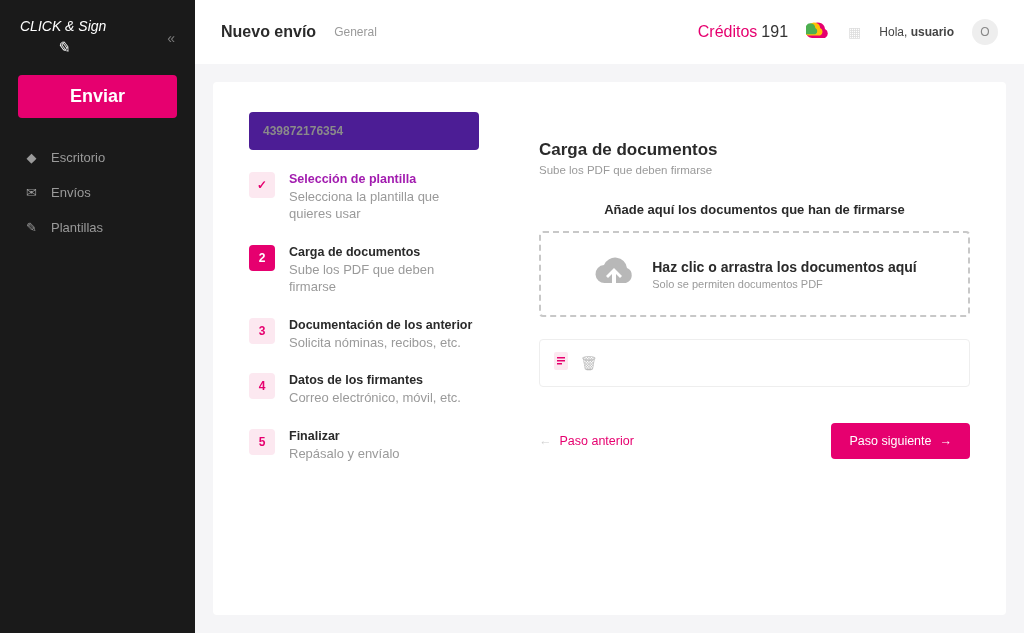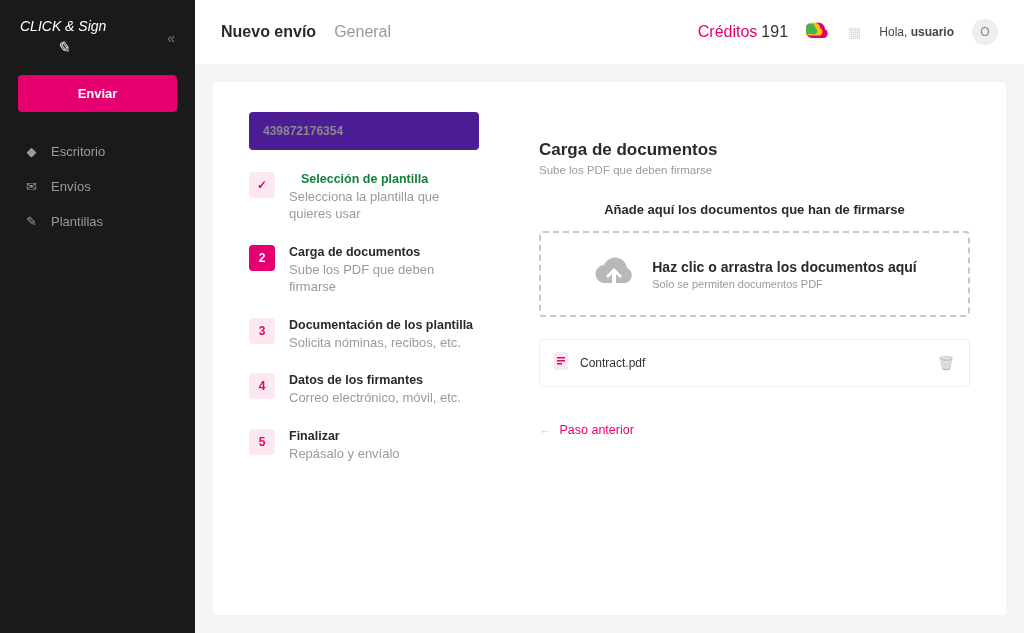--- a/index.html
+++ b/index.html
@@ -3,28 +3,28 @@
   <meta charset="utf-8">
   <style>
     * { margin: 0; padding: 0; box-sizing: border-box; font-family: -apple-system, BlinkMacSystemFont, 'Segoe UI', sans-serif; }
     body { display: flex; width: 1024px; height: 633px; background: #f5f5f7; overflow: hidden; }
     
     .sidebar { width: 195px; background: #1a1a1a; display: flex; flex-direction: column; padding: 18px 0; flex-shrink: 0; }
     .logo-row { display: flex; justify-content: space-between; align-items: center; padding: 0 20px 18px 20px; }
     .logo { color: #fff; font-size: 14px; font-style: italic; display: flex; align-items: center; gap: 4px; flex-direction: column; }
     .logo-rocket { font-size: 16px; }
     .collapse-icon { color: #7a7a7a; font-size: 14px; }
-    .send-btn { margin: 0 18px 22px 18px; background: #e6006f; color: #fff; border: none; border-radius: 4px; padding: 11px 0; font-size: 13px; font-weight: 600; cursor: pointer; }
+    .send-btn { margin: 0 18px 22px 18px; background: #e6006f; color: #fff; border: none; border-radius: 4px; padding: 11px 0; font-size: 18px; font-weight: 600; cursor: pointer; }
     .nav-item { display: flex; align-items: center; gap: 12px; padding: 10px 24px; color: #9a9a9a; font-size: 13px; cursor: pointer; }
     .nav-icon { width: 15px; display: inline-flex; justify-content: center; font-size: 13px; }
     
     .main { flex: 1; display: flex; flex-direction: column; background: #f5f5f7; }
     .topbar { height: 64px; background: #fff; display: flex; align-items: center; padding: 0 26px; gap: 18px; }
     .page-title { font-size: 16px; font-weight: 600; color: #2a2a2a; }
-    .page-sub { font-size: 16px; color: #9a9a9a; }
+    .page-sub { font-size: 12px; color: #9a9a9a; }
     .top-spacer { flex: 1; }
     .credits { font-size: 16px; color: #e6006f; font-weight: 500; }
     .credits-num { color: #333; margin-left: 4px; }
     .cloud-icon { width: 24px; height: 16px; }
     .grid-icon { color: #ddd; font-size: 14px; }
     .greeting { font-size: 12px; color: #444; }
     .greeting strong { font-weight: 600; }
     .avatar { width: 26px; height: 26px; border-radius: 50%; background: #eee; display: flex; align-items: center; justify-content: center; font-size: 12px; color: #888; }
     
     .content { flex: 1; margin: 18px; background: #fff; border-radius: 4px; padding: 30px 36px; display: flex; gap: 60px; }
@@ -33,21 +33,21 @@
     .section-label { font-size: 13px; font-weight: 600; color: #2a2a2a; margin-bottom: 14px; }
     .id-box { background: #4c1d95; border-radius: 4px; padding: 12px 14px; font-size: 12px; color: #8a8a8a; margin-bottom: 18px; font-weight: bold; }
     
     .steps { display: flex; flex-direction: column; gap: 4px; }
     .step { display: flex; gap: 14px; align-items: flex-start; padding: 4px 0 14px 0; }
     .step-marker { width: 26px; height: 26px; border-radius: 4px; display: flex; align-items: center; justify-content: center; font-size: 12px; font-weight: 600; flex-shrink: 0; }
     .step-marker.done { background: #fce8f0; color: #e6006f; }
     .step-marker.active { background: #e6006f; color: #fff; }
     .step-marker.pending { background: #fce8f0; color: #e6006f; }
     .step-title { font-size: 12.5px; font-weight: 600; color: #2a2a2a; margin-bottom: 3px; }
-    .step.completed .step-title { color: #15803d; margin-left: 12px; }
+    .step.completed .step-title { color: #a21caf; }
     .step-desc { font-size: 13px; color: #9a9a9a; line-height: 1.3; }
     
     .rightcol { flex: 1; padding-top: 28px; }
     .right-heading { font-size: 17px; font-weight: 600; color: #2a2a2a; margin-bottom: 4px; }
     .right-sub { font-size: 11.5px; color: #9a9a9a; margin-bottom: 26px; }
     .add-label { font-size: 13px; font-weight: 600; color: #2a2a2a; margin-bottom: 14px; text-align: center; }
     
     .dropzone { border: 2px dashed #c8c8c8; border-radius: 4px; padding: 20px; display: flex; align-items: center; justify-content: center; gap: 16px; margin-bottom: 22px; }
     .upload-icon { color: #b8b8b8; }
     .dz-title { font-size: 14px; font-weight: 600; color: #2a2a2a; margin-bottom: 3px; }
@@ -125,21 +125,21 @@
         <div class="step">
           <div class="step-marker active">2</div>
           <div>
             <div class="step-title">Carga de documentos</div>
             <div class="step-desc">Sube los PDF que deben firmarse</div>
           </div>
         </div>
         <div class="step">
           <div class="step-marker pending">3</div>
           <div>
-            <div class="step-title">Documentación de los plantilla</div>
+            <div class="step-title">Documentación de los anterior</div>
             <div class="step-desc">Solicita nóminas, recibos, etc.</div>
           </div>
         </div>
         <div class="step">
           <div class="step-marker pending">4</div>
           <div>
             <div class="step-title">Datos de los firmantes</div>
             <div class="step-desc">Correo electrónico, móvil, etc.</div>
           </div>
         </div>
@@ -172,25 +172,28 @@
 
       <div class="file-row">
         <span>
           <svg class="file-icon" viewBox="0 0 16 18">
               <rect x="0" y="0" width="14" height="18" rx="2" fill="#fce8f0"></rect>
               <rect x="3" y="5" width="8" height="1.5" fill="#e6006f"></rect>
               <rect x="3" y="8" width="8" height="1.5" fill="#e6006f"></rect>
               <rect x="3" y="11" width="5" height="1.5" fill="#e6006f"></rect>
             </svg>
         </span>
-        <span class="file-name">Contract.pdf</span>
         <span class="trash-icon">🗑</span>
       </div>
 
       <div class="actions">
         <button class="prev-btn">
           <span class="prev-arrow">←</span>
           <span>Paso anterior</span>
         </button>
+        <button class="next-btn">
+          <span>Paso siguiente</span>
+          <span>→</span>
+        </button>
       </div>
     </div>
   </div>
 </main>
 
 </body></html>

